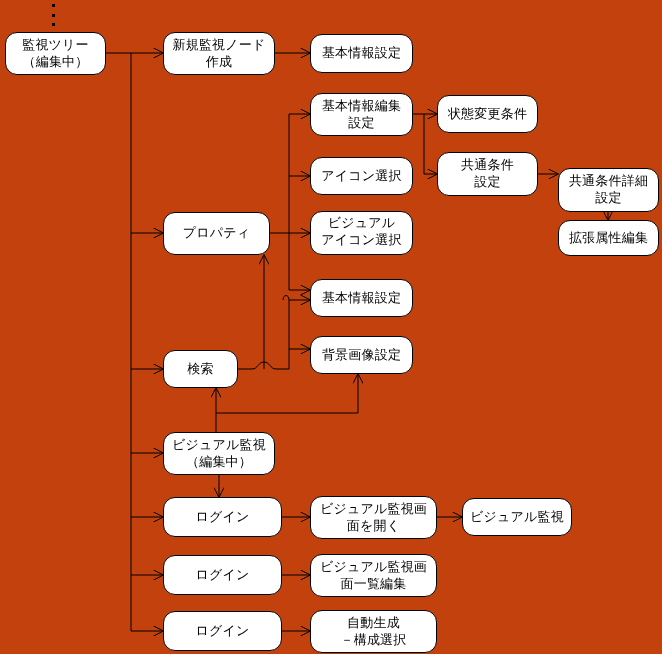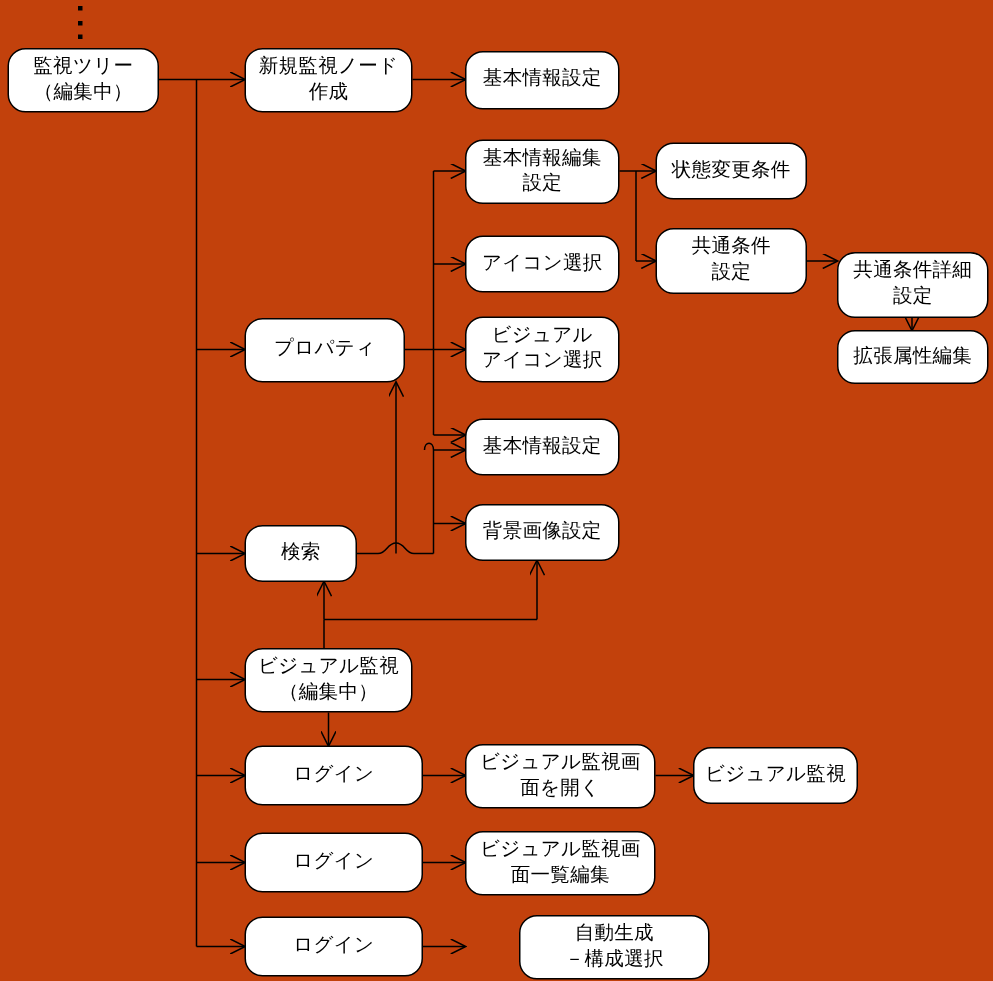--- a/index.html
+++ b/index.html
@@ -112,16 +112,16 @@
   <div class="node" style="left:163px;top:432px;width:112px;height:43px;">ビジュアル監視
 （編集中）</div>
   <div class="node" style="left:163px;top:497px;width:119px;height:40px;">ログイン</div>
   <div class="node" style="left:310px;top:496px;width:127px;height:43px;">ビジュアル監視画
 面を開く</div>
   <div class="node" style="left:462px;top:498px;width:110px;height:38px;">ビジュアル監視</div>
   <div class="node" style="left:163px;top:555px;width:119px;height:40px;">ログイン</div>
   <div class="node" style="left:310px;top:554px;width:127px;height:43px;">ビジュアル監視画
 面一覧編集</div>
   <div class="node" style="left:163px;top:611px;width:119px;height:40px;">ログイン</div>
-  <div class="node" style="left:310px;top:610px;width:127px;height:43px;margin-left:36px;">自動生成
+  <div class="node" style="left:310px;top:610px;width:127px;height:43px;">自動生成
 －構成選択</div>
 
 </div>
 
 </body></html>

